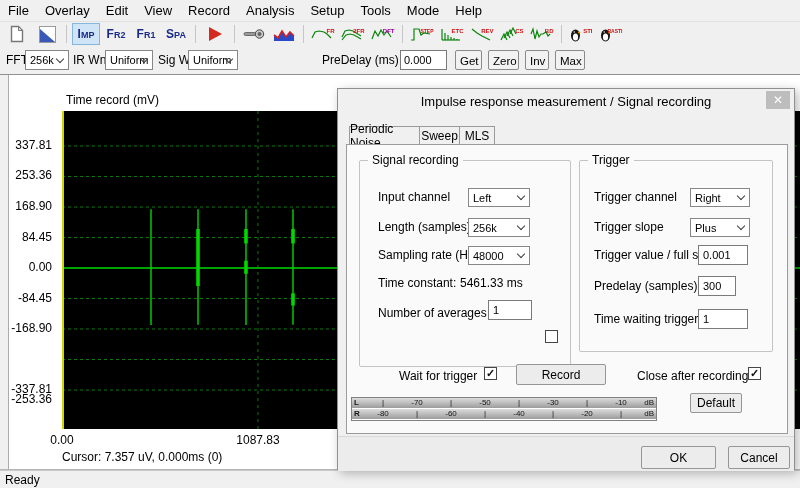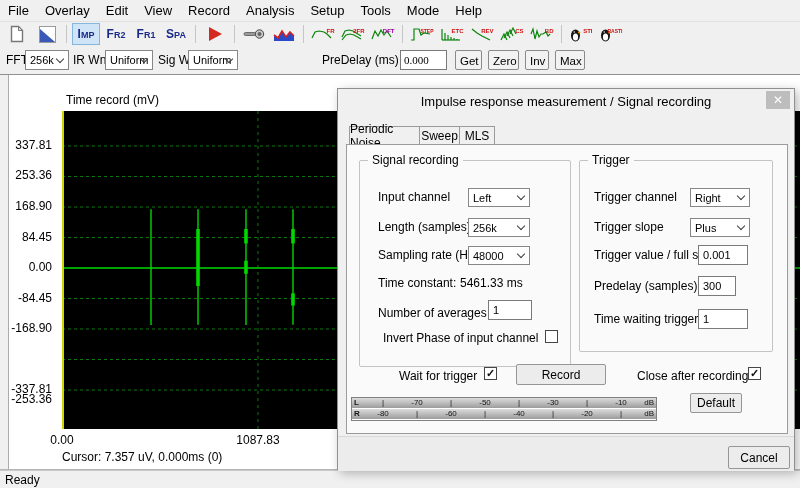--- a/index.html
+++ b/index.html
@@ -19,21 +19,21 @@
   .tb-sep{width:1px;height:18px;background:#c6c6c6;margin:0 4px}
   
   .settings-bar{position:absolute;left:0;top:46px;width:800px;height:28px;background:#f0f0f0;font-size:12px}
   .sb{position:absolute;top:7px;white-space:nowrap}
   .combo{position:absolute;display:flex;align-items:center;background:#fff;border:1px solid #878787;
          font-size:11px;padding-left:4px;box-sizing:border-box;cursor:default}
   .chev{position:absolute;right:5px;top:calc(50% - 4.5px);width:5px;height:5px;
         border-right:1.5px solid #3c3c3c;border-bottom:1.5px solid #3c3c3c;transform:rotate(45deg)}
   .btn{position:absolute;background:#f2f2f2;border:1px solid #8a8a8a;border-radius:2px;font-size:11.5px;
        font-family:inherit;padding:4px;text-align:center;cursor:default}
-  .tinput{position:absolute;background:#fff;border:1px solid #7a7a7a;font-size:11px;font-family:Liberation Serif, serif;
+  .tinput{position:absolute;background:#fff;border:1px solid #7a7a7a;font-size:11px;font-family:Liberation Sans, sans-serif;
           padding:8px 3px;box-sizing:border-box}
   
   .client{position:absolute;left:0;top:74px;width:800px;height:396px;background:#fff;
           border-top:1px solid #909090;border-bottom:1px solid #b5b5b5;box-sizing:border-box}
   .gutter{position:absolute;left:0;top:0;width:8px;height:100%;background:#f0f0f0;border-right:1px solid #ababab}
   .chart-title{position:absolute;left:66px;top:18px;font-size:12px}
   .plot{position:absolute;left:62px;top:36px;width:738px;height:318px;background:#000}
   .y-axis{position:absolute;left:0;top:36px;width:56px;height:318px}
   .ylab{position:absolute;right:4px;font-size:12px;white-space:nowrap}
   .x-tick{position:absolute;top:358px;font-size:12px;text-align:center}
@@ -317,21 +317,20 @@
         </span>
         <span class="flabel" style="left:18px;top:87px">Sampling rate (Hz)</span>
         <span class="combo dcombo" style="left:108px;top:85px;width:62px">
           <span>48000</span>
           <i class="chev"></i>
         </span>
         <span class="flabel" style="left:18px;top:115px">Time constant:</span>
         <span class="flabel" style="left:100px;top:115px">5461.33 ms</span>
         <span class="flabel" style="left:18px;top:145px">Number of averages</span>
         <input class="gin" style="left: 128px; top: 139px; width: 44px;" value="1">
-        <span class="flabel" style="left:23px;top:170px">Invert Phase of input channel</span>
         <span class="checkbox" style="left:185px;top:169px"></span>
       </div>
 
       <div class="group" style="left:232px;top:15px;width:192px;height:190px">
         <span class="legend">Trigger</span>
         <span class="flabel" style="left:14px;top:29px">Trigger channel</span>
         <span class="combo dcombo" style="left:110px;top:27px;width:60px">
           <span>Right</span>
           <i class="chev"></i>
         </span>
@@ -377,20 +376,21 @@
             <span class="mcell">|</span>
             <span class="mcell">-20</span>
             <span class="mcell">|</span>
             <span class="mcell mdb">dB</span>
           </div>
         </div>
       <button class="dbtn" style="left:343px;top:248px;width:52px;height:20px">Default</button>
     </div>
 
     <div class="dlg-footer">
+      <button class="dbtn" style="left:303px;top:9px;width:75px;height:23px">OK</button>
       <button class="dbtn" style="left:390px;top:9px;width:62px;height:23px">Cancel</button>
     </div>
   </div>
 
   <div class="status-bar">
     <span>Ready</span>
   </div>
 
 </div>
 

